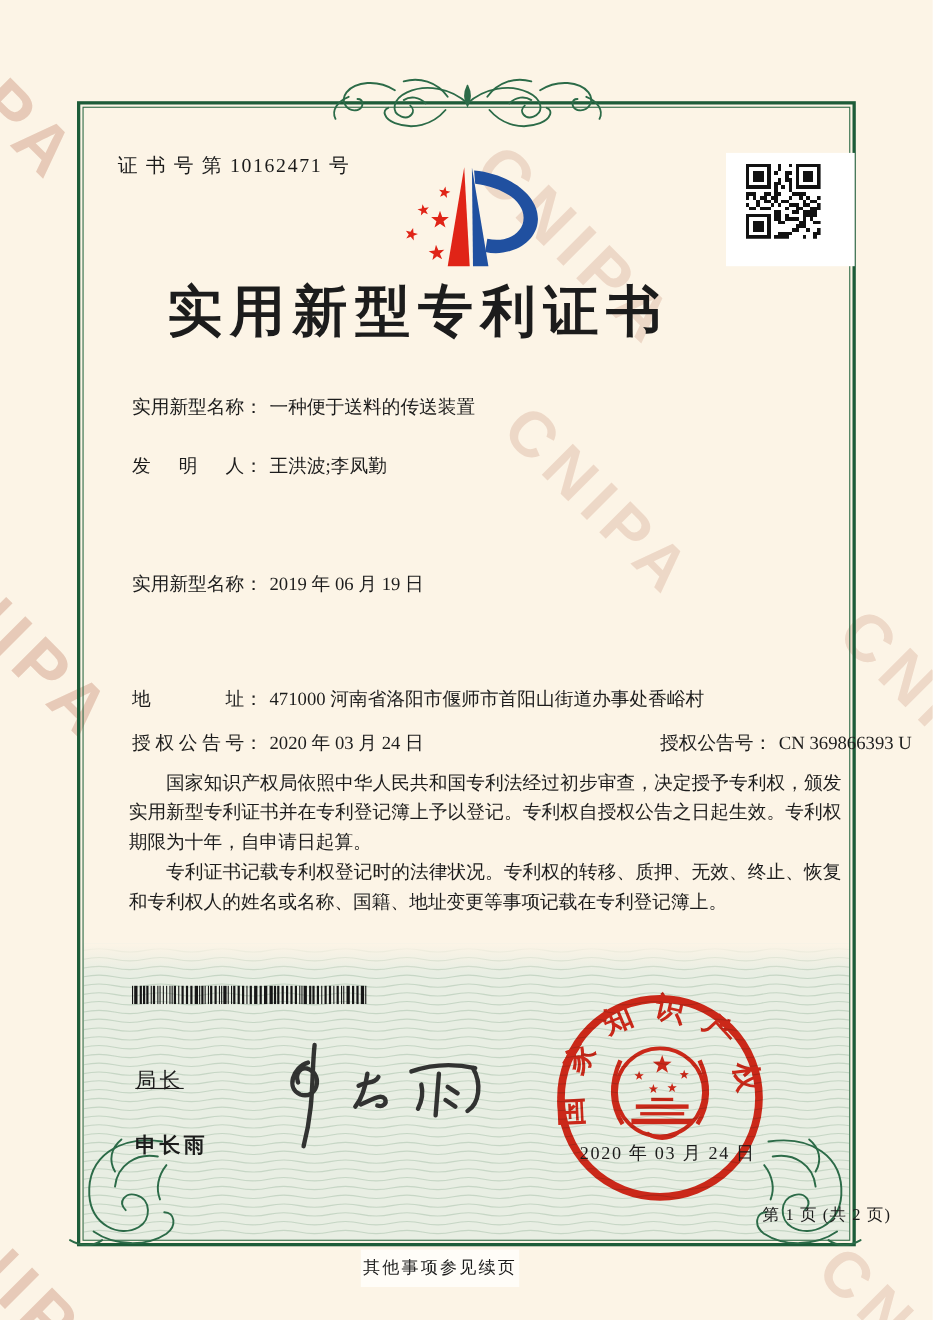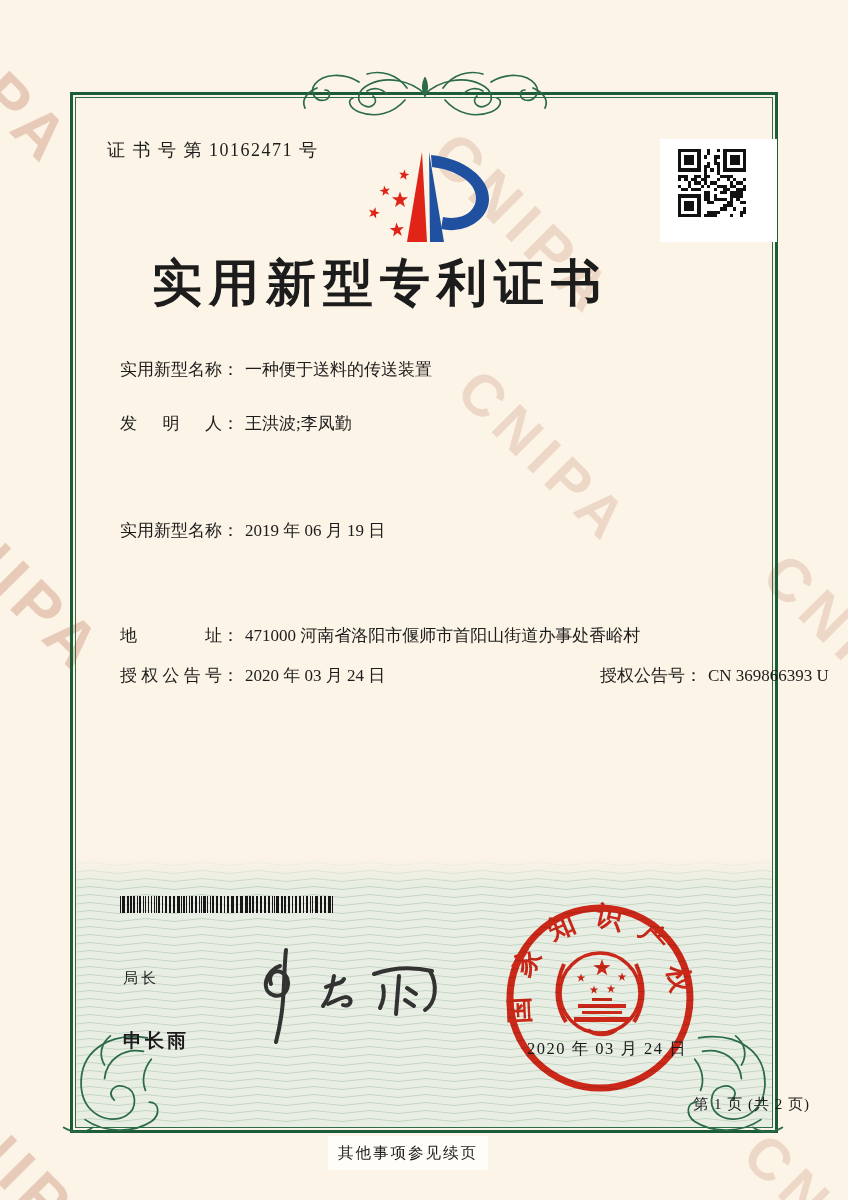--- a/index.html
+++ b/index.html
@@ -38,28 +38,28 @@
   .row{position:absolute;left:120px;font-size:17px;white-space:nowrap;}
   .flabel{display:inline-block;width:102px;text-align:justify;text-align-last:justify;vertical-align:bottom;}
   .colon{display:inline-block;}
   .fvalue{margin-left:6px;}
   .row2{position:absolute;left:480px;top:0;}
   
   .body-text{position:absolute;left:117px;top:698px;width:648px;font-size:17px;line-height:27px;text-align:justify;}
   .body-text p{margin:0;text-indent:2em;}
   
   .barcode{position:absolute;left:120px;top:896px;}
-  .director-title{position:absolute;left:123px;top:969px;font-size:15px;letter-spacing:3px;}
+  .director-title{position:absolute;left:123px;top:969px;font-size:19px;letter-spacing:3px;text-decoration:underline;}
   .director-name{position:absolute;left:123px;top:1028px;font-size:19px;letter-spacing:3px;font-weight:bold;}
   .signature{position:absolute;left:246px;top:940px;}
   .seal{position:absolute;left:500px;top:898px;mix-blend-mode:multiply;}
   .seal-date{position:absolute;left:527px;top:1038px;width:150px;font-size:16.5px;letter-spacing:1.5px;color:#1b1b1b;white-space:nowrap;}
   .page-info{position:absolute;left:0;top:1095px;width:810px;text-align:right;font-size:15px;letter-spacing:1px;}
   .cont-box{
-    position:absolute;left:328px;top:1136px;width:160px;height:34px;background:#fffdf8;
+    position:absolute;left:328px;top:1136px;width:144px;height:34px;background:#fffdf8;
     text-align:center;line-height:34px;font-size:15.5px;letter-spacing:2px;
   }
   .orn{position:absolute;pointer-events:none;}
   svg{display:block;}
 </style>
 </head>
 <body>
 
 <div id="page">
 
@@ -307,20 +307,24 @@
   <div class="row" style="top:624px">
     <span class="flabel">地址</span><span class="colon">：</span><span class="fvalue">471000 河南省洛阳市偃师市首阳山街道办事处香峪村</span>
   </div>
   <div class="row" style="top:664px">
     <span class="flabel">授权公告号</span><span class="colon">：</span><span class="fvalue">2020 年 03 月 24 日</span>
     <span class="row2">
       <span>授权公告号</span><span class="colon">：</span><span class="fvalue">CN 369866393 U</span>
     </span>
   </div>
 
+  <div class="body-text">
+    <p>国家知识产权局依照中华人民共和国专利法经过初步审查，决定授予专利权，颁发实用新型专利证书并在专利登记簿上予以登记。专利权自授权公告之日起生效。专利权期限为十年，自申请日起算。</p>
+    <p>专利证书记载专利权登记时的法律状况。专利权的转移、质押、无效、终止、恢复和专利权人的姓名或名称、国籍、地址变更等事项记载在专利登记簿上。</p>
+  </div>
 
   <svg id="barcode" class="barcode" width="220" height="17">
       <rect x="0" y="0" width="1" height="17" fill="#161616"></rect>
       <rect x="2" y="0" width="3" height="17" fill="#161616"></rect>
       <rect x="7" y="0" width="2" height="17" fill="#161616"></rect>
       <rect x="10" y="0" width="2" height="17" fill="#161616"></rect>
       <rect x="13" y="0" width="2" height="17" fill="#161616"></rect>
       <rect x="17" y="0" width="1" height="17" fill="#161616"></rect>
       <rect x="19" y="0" width="2" height="17" fill="#161616"></rect>
       <rect x="23" y="0" width="1" height="17" fill="#161616"></rect>

